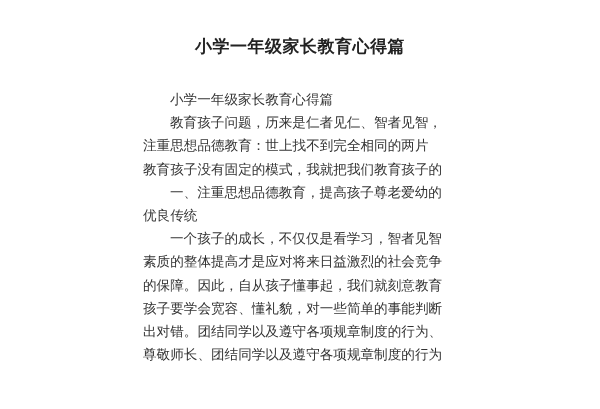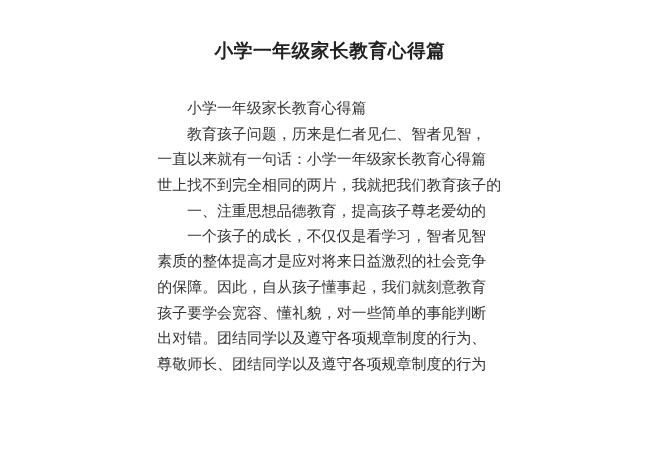--- a/index.html
+++ b/index.html
@@ -26,23 +26,24 @@
   .indent { padding-left: 27px; }
 </style>
 </head>
 <body>
 
 <div class="page">
   <div class="title">小学一年级家长教育心得篇</div>
   <div class="body">
     <div class="line indent">小学一年级家长教育心得篇</div>
     <div class="line indent">教育孩子问题，历来是仁者见仁、智者见智，</div>
-    <div class="line">一直以来就有一句话：小学一年级家长教育心得篇</div>
-    <div class="line">世上找不到完全相同的两片，我就把我们教育孩子的</div>
+    <div class="line">注重思想品德教育：世上找不到完全相同的两片</div>
+    <div class="line">教育孩子没有固定的模式，我就把我们教育孩子的</div>
     <div class="line indent">一、注重思想品德教育，提高孩子尊老爱幼的</div>
+    <div class="line">优良传统</div>
     <div class="line indent">一个孩子的成长，不仅仅是看学习，智者见智</div>
     <div class="line">素质的整体提高才是应对将来日益激烈的社会竞争</div>
     <div class="line">的保障。因此，自从孩子懂事起，我们就刻意教育</div>
     <div class="line">孩子要学会宽容、懂礼貌，对一些简单的事能判断</div>
     <div class="line">出对错。团结同学以及遵守各项规章制度的行为、</div>
     <div class="line">尊敬师长、团结同学以及遵守各项规章制度的行为</div>
 
   </div>
 </div>
 

